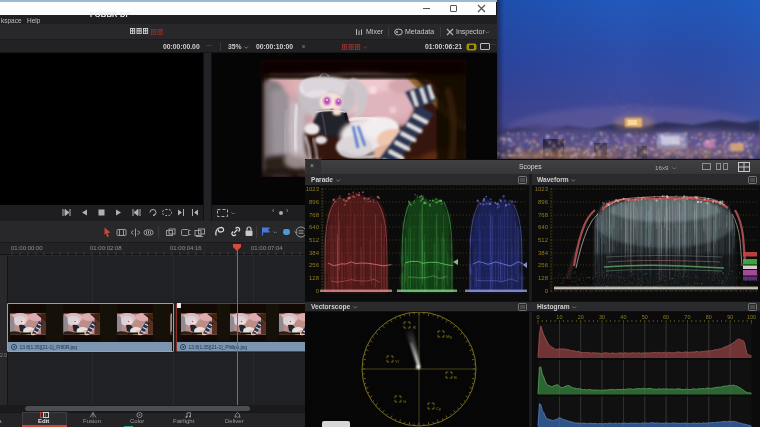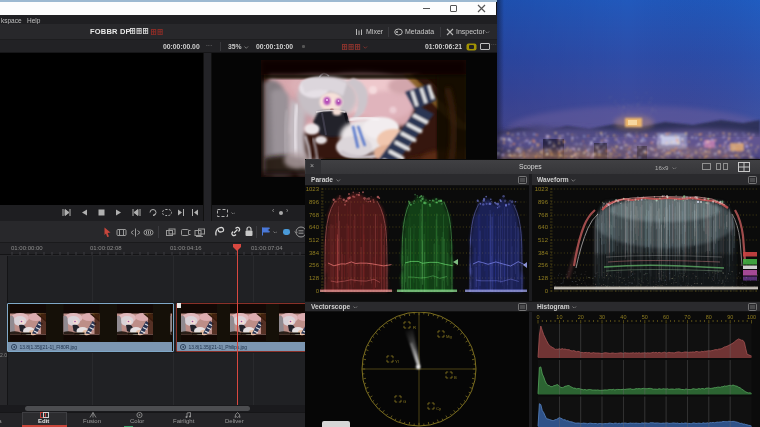--- a/index.html
+++ b/index.html
@@ -814,21 +814,21 @@
 <div class="abs" style="left:0;top:0;width:497px;height:2px;background:#9db9d1;"></div>
 <div class="abs" style="left:0;top:2px;width:496px;height:13px;background:#fdfdfd;"></div>
 <div class="abs" style="left:423px;top:8px;width:7px;height:1.2px;background:#555;"></div>
 <div class="abs" style="left:450px;top:5px;width:7px;height:7px;border:1.2px solid #555;border-radius:1px;"></div>
 <svg class="abs" style="left:477px;top:4px" width="9" height="9">
     <path d="M1,1 L8,8 M8,1 L1,8" stroke="#555" stroke-width="1.2"></path>
   </svg>
 <div class="abs" style="left:0;top:15px;width:497px;height:9px;background:#1f1f22;"></div>
 <div class="t" style="left:1px;top:16.5px;font-size:6.5px;color:#c0c0c0;">kspace&nbsp;&nbsp;&nbsp;Help</div>
 <div class="abs" style="left:0;top:24px;width:497px;height:16px;background:#28282b;border-bottom:1px solid #1d1d1f;"></div>
-<div class="t" style="left:90px;top:27px;font-size:7.5px;font-weight:bold;color:#e8e8e8;letter-spacing:0.2px;">FOBBR DP</div>
+<div class="t" style="left:90px;top:10px;font-size:7.5px;font-weight:bold;color:#e8e8e8;letter-spacing:0.2px;">FOBBR DP</div>
 <svg class="abs" style="left:129.5px;top:28px" width="20" height="6">
     <g stroke="#d8d8d8" stroke-width="0.9" fill="none">
       <rect x="0.5" y="0.5" width="4.2" height="5.2"></rect>
       <line x1="0.5" y1="2.8" x2="4.7" y2="2.8"></line>
       <line x1="2.6" y1="0.5" x2="2.6" y2="5.7"></line>
     </g>
     <g stroke="#d8d8d8" stroke-width="0.9" fill="none">
       <rect x="7.0" y="0.5" width="4.2" height="5.2"></rect>
       <line x1="7.0" y1="2.8" x2="11.2" y2="2.8"></line>
       <line x1="9.1" y1="0.5" x2="9.1" y2="5.7"></line>

